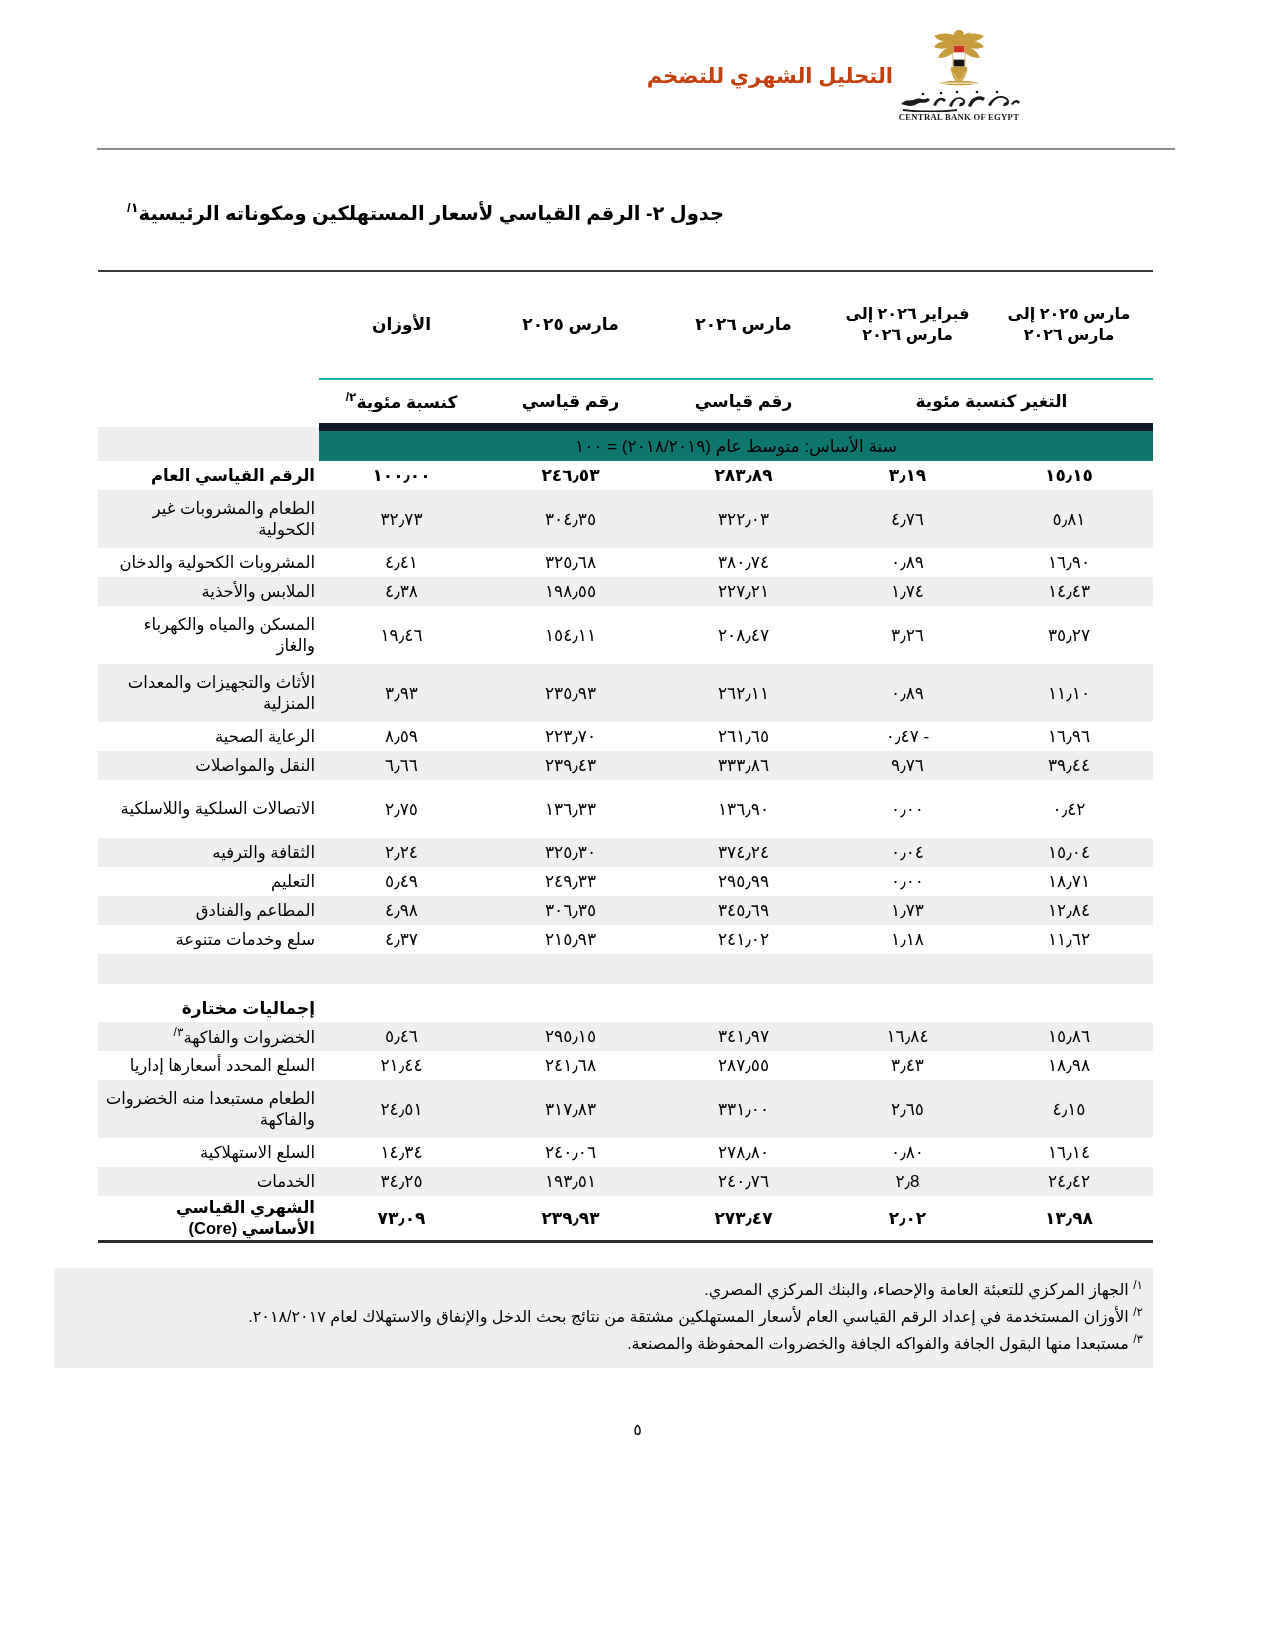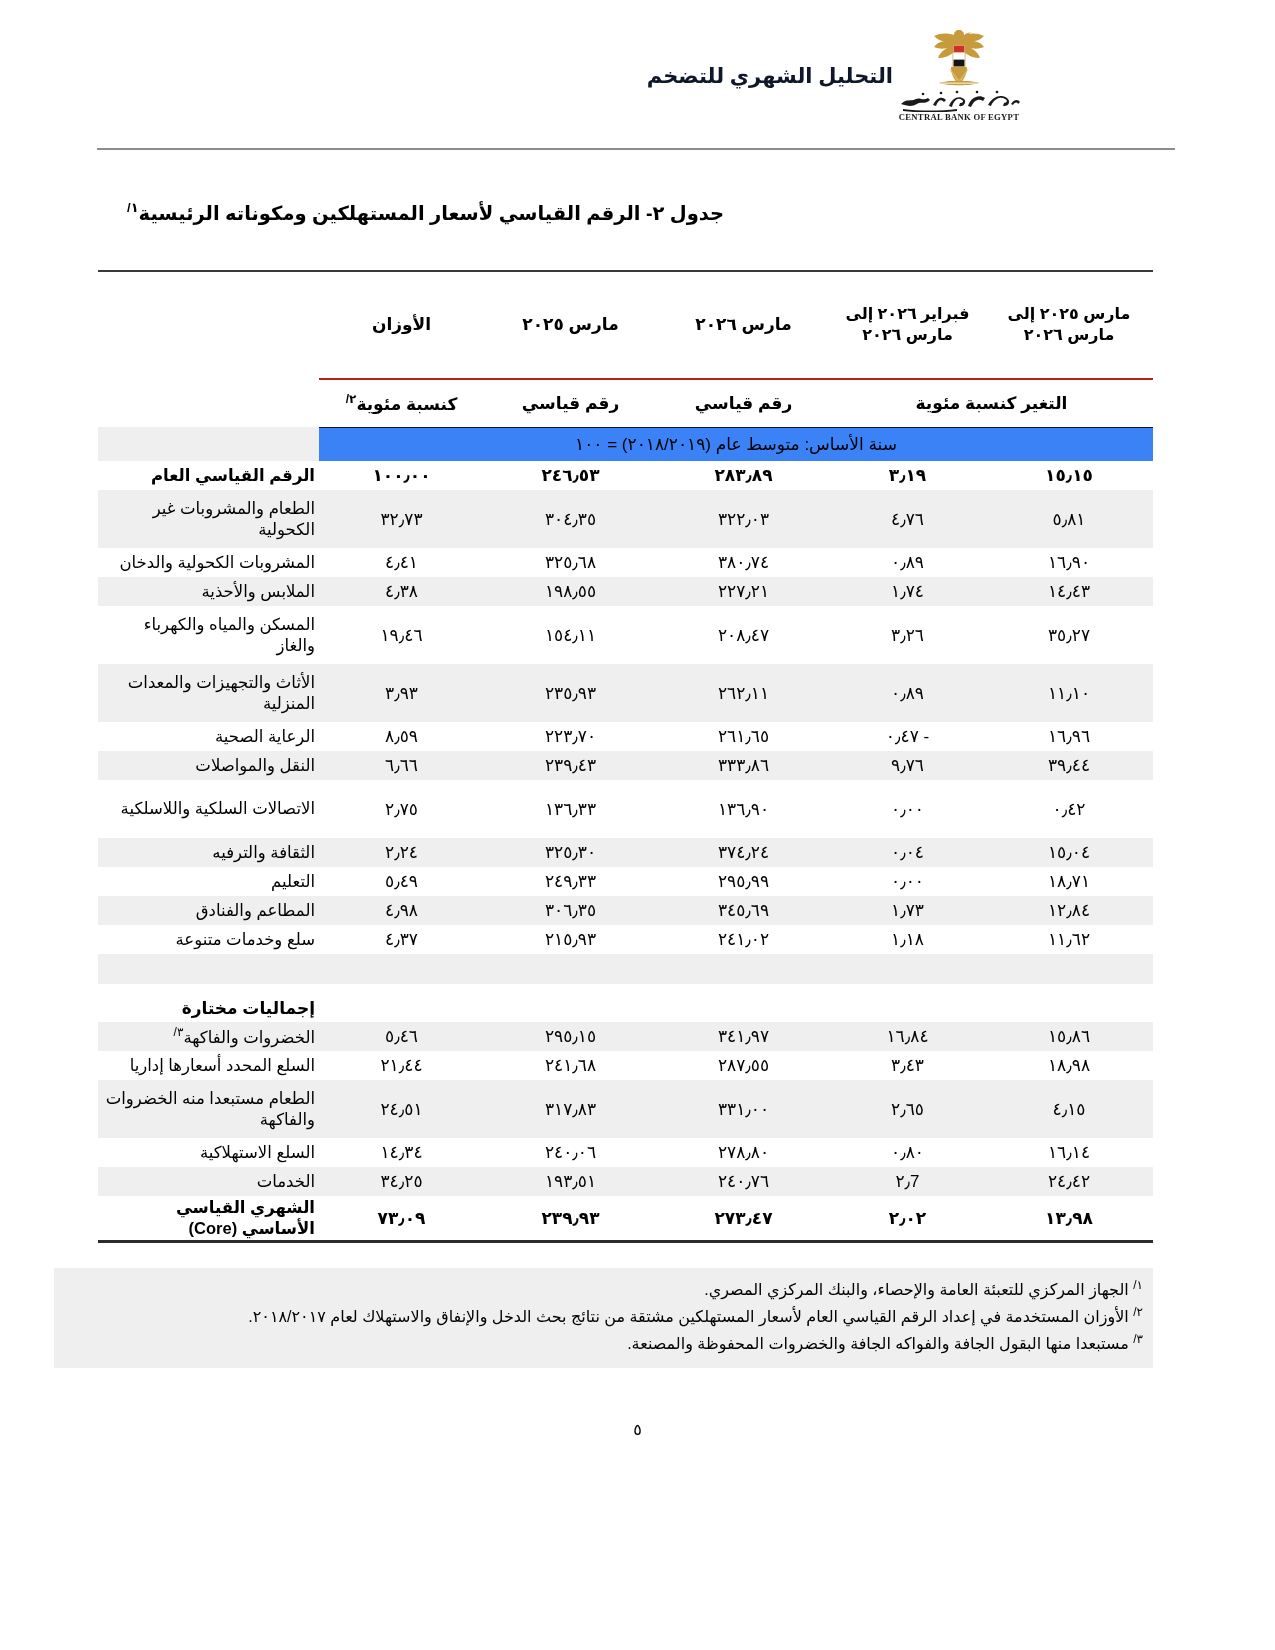--- a/index.html
+++ b/index.html
@@ -69,21 +69,21 @@
     font-size: 8.6px;
     letter-spacing: 0.3px;
     white-space: nowrap;
     color: #1a1a1a;
     font-weight: 700;
   }
 
   .header-title {
     font-size: 21px;
     font-weight: 700;
-    color: #0f172a;
+    color: #c2410c;
     white-space: nowrap;
     line-height: 1;
     padding-bottom: 6px;
   }
 
   .header-rule {
     position: absolute;
     top: 148px;
     right: 100px;
     width: 1078px;
@@ -143,33 +143,33 @@
     border-top: 2.5px solid #3a3a3a;
   }
   .hdr-top td.label-blank { border-top: 2.5px solid #3a3a3a; }
   .hdr-top td.narrow-head { font-size: 16px; line-height: 1.3; }
 
   .hdr-sub td {
     height: 48px;
     text-align: center;
     font-size: 17px;
     font-weight: 700;
-    border-top: 2px solid #b91c1c;
+    border-top: 2px solid #14b8a6;
     padding: 2px 6px;
   }
   .hdr-sub td.sub-blank { border-top: none; }
   .hdr-sub td .fn-sup { font-size: 12px; vertical-align: super; }
 
   .base-row td {
     height: 34px;
     text-align: center;
     font-size: 17px;
     font-weight: 400;
-    border-top: 1px solid #0f172a;
-    background: #3b82f6;
+    border-top: 8px solid #0f172a;
+    background: #0f766e;
   }
   .base-row td.base-blank {
     background: #efefef;
     border-top: none;
   }
 
   
   tr.data-row td {
     height: 29px;
     text-align: center;
@@ -458,21 +458,21 @@
       <tr class="data-row">
         <td>١٦٫١٤</td>
         <td>٠٫٨٠</td>
         <td>٢٧٨٫٨٠</td>
         <td>٢٤٠٫٠٦</td>
         <td>١٤٫٣٤</td>
         <td class="rowlabel">السلع الاستهلاكية</td>
       </tr>
       <tr class="data-row shaded">
         <td>٢٤٫٤٢</td>
-        <td>٢٫7</td>
+        <td>٢٫8</td>
         <td>٢٤٠٫٧٦</td>
         <td>١٩٣٫٥١</td>
         <td>٣٤٫٢٥</td>
         <td class="rowlabel">الخدمات</td>
       </tr>
       <tr class="data-row bold lastrow">
         <td>١٣٫٩٨</td>
         <td>٢٫٠٢</td>
         <td>٢٧٣٫٤٧</td>
         <td>٢٣٩٫٩٣</td>

